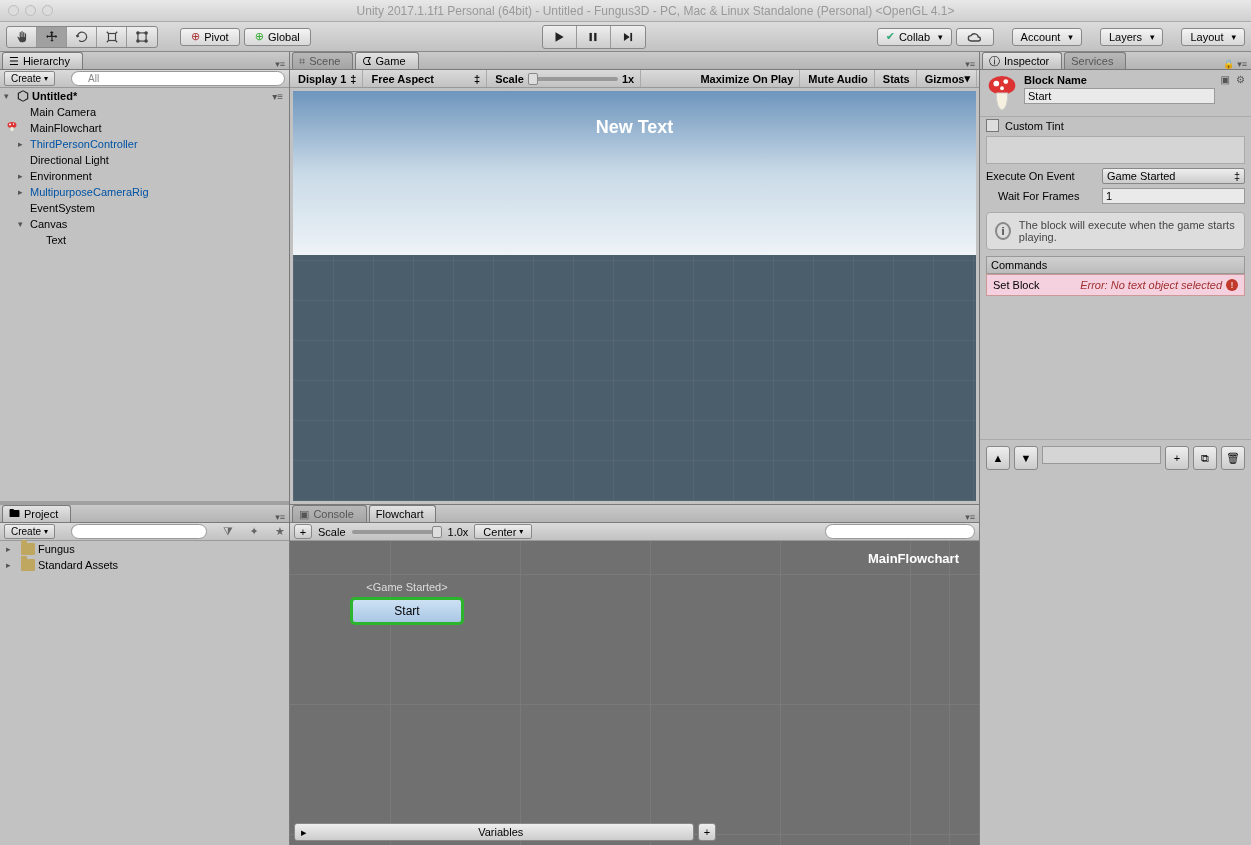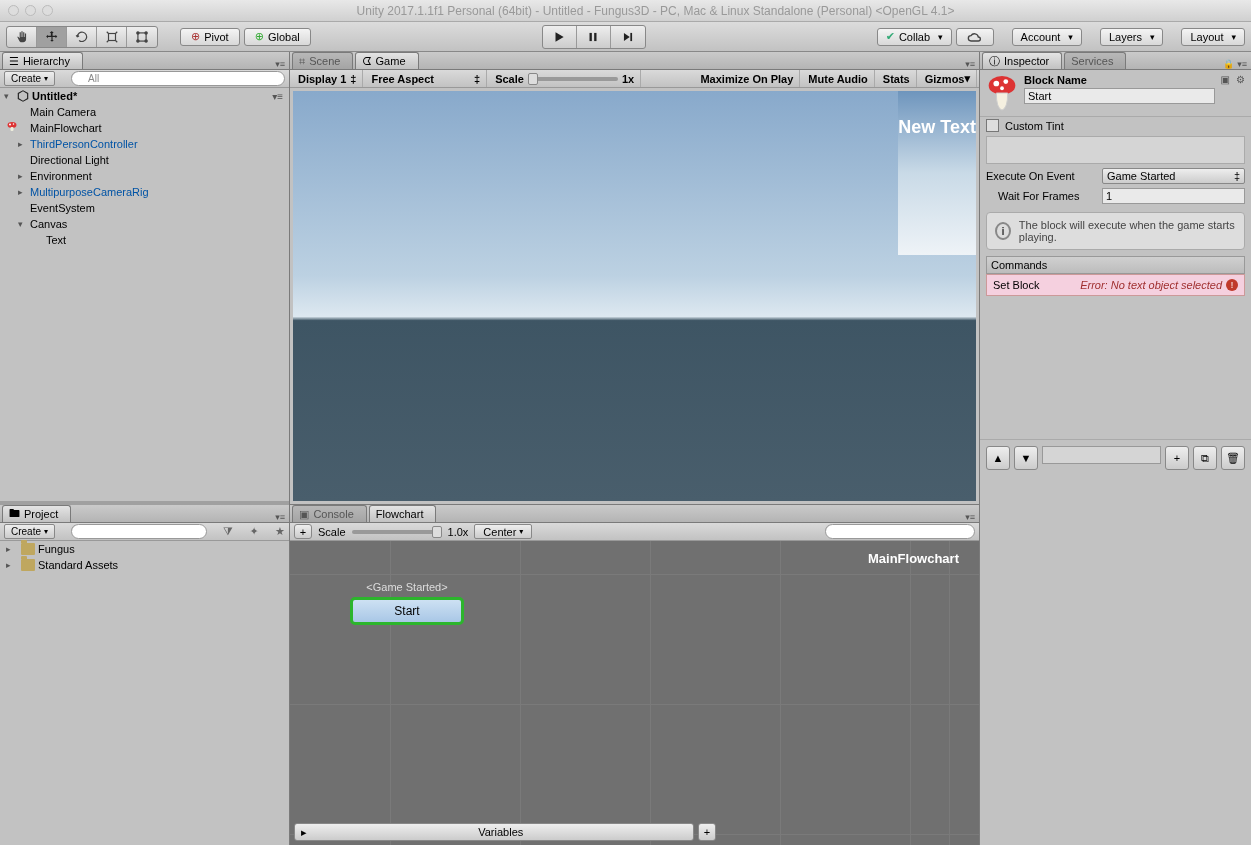--- a/index.html
+++ b/index.html
@@ -339,21 +339,21 @@
             <div class="slider-thumb"></div>
           </div>
           <span>1x</span>
         </div>
       <div style="flex:1"></div>
       <div class="seg">Maximize On Play</div>
       <div class="seg">Mute Audio</div>
       <div class="seg">Stats</div>
       <div class="seg"><span>Gizmos</span> ▾</div>
     </div>
-    <div class="game-view" style="margin:3px;align-items:flex-end;">
+    <div class="game-view" style="margin:3px;">
       <div class="game-sky">
         <div class="game-text">New Text</div>
       </div>
       <div class="game-ground"></div>
     </div>
 
     <div class="flowchart-wrap">
       <div class="tab-strip">
         <div class="tab inactive">
             <span>▣</span>

